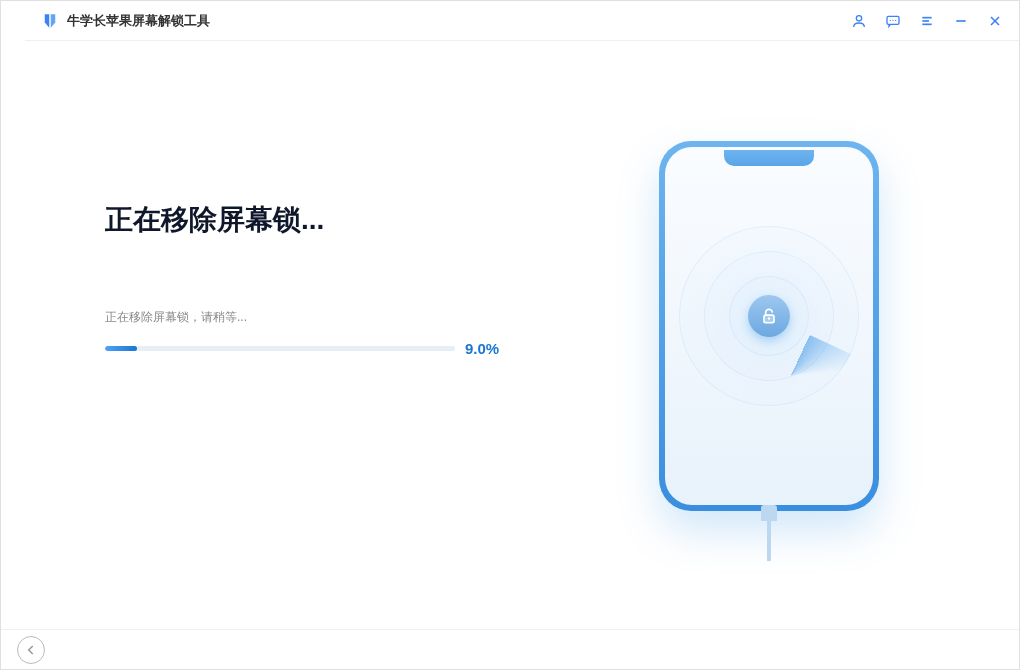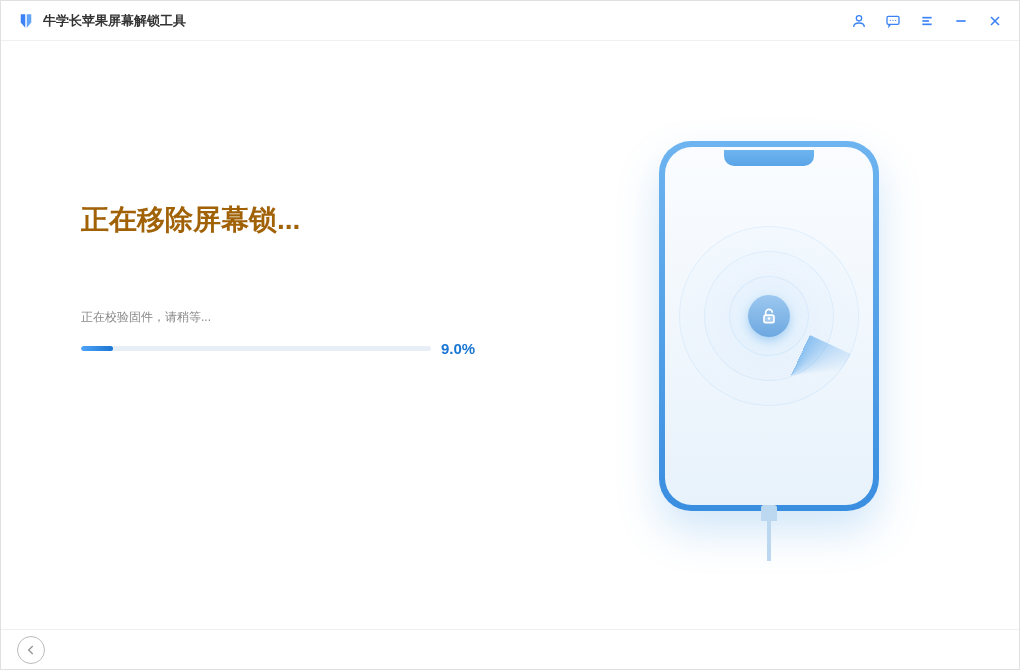--- a/index.html
+++ b/index.html
@@ -14,20 +14,21 @@
       height: 670px;
       position: relative;
     }
     .window {
       width: 1020px;
       height: 670px;
       background: #ffffff;
       border: 1px solid #e0e0e0;
       position: relative;
       overflow: hidden;
+      padding-left: 24px;
     }
     .titlebar {
       height: 40px;
       display: flex;
       align-items: center;
       justify-content: space-between;
       padding: 0 16px;
       border-bottom: 1px solid #f0f0f0;
     }
     .titlebar-left {
@@ -65,21 +66,21 @@
       position: relative;
     }
     .left-panel {
       flex: 1;
       padding-top: 100px;
       padding-left: 20px;
     }
     .main-heading {
       font-size: 28px;
       font-weight: 600;
-      color: #a16207;
+      color: #0f172a;
       margin-bottom: 70px;
     }
     .status-text {
       font-size: 12px;
       color: #888;
       margin-bottom: 14px;
     }
     .progress-row {
       display: flex;
       align-items: center;
@@ -281,21 +282,21 @@
           <line x1="6" y1="6" x2="18" y2="18"></line>
           <line x1="6" y1="18" x2="18" y2="6"></line>
         </svg>
       </div>
     </div>
   </div>
 
   <div class="content">
     <div class="left-panel">
       <h1 class="main-heading">正在移除屏幕锁...</h1>
-      <div class="status-text">正在校验固件，请稍等...</div>
+      <div class="status-text">正在移除屏幕锁，请稍等...</div>
       <div class="progress-row">
         <div class="progress-bar">
           <div class="progress-fill" id="progress-fill" style="width: 9%;"></div>
         </div>
         <div class="progress-pct">9.0%</div>
       </div>
     </div>
 
     <div class="right-panel">
       <div class="phone-illustration">

